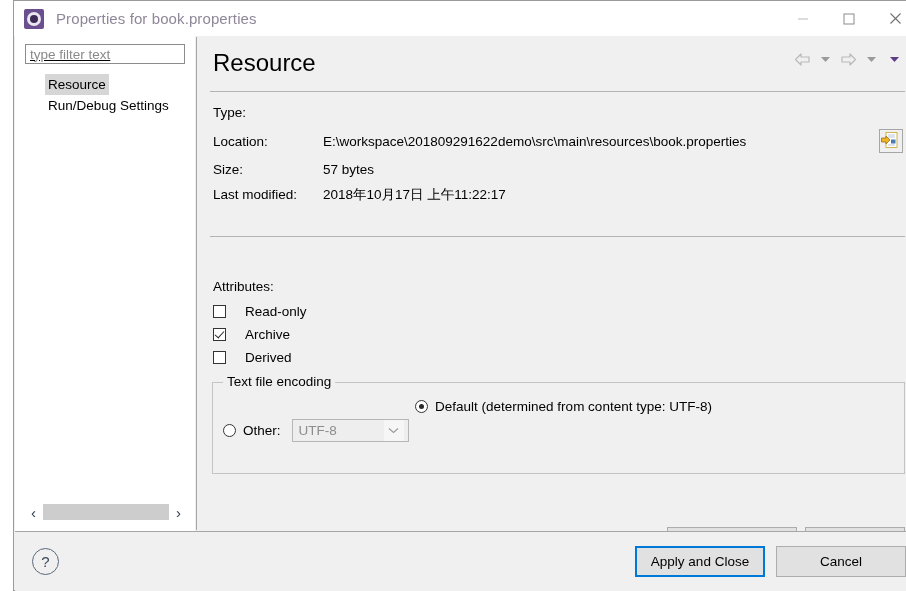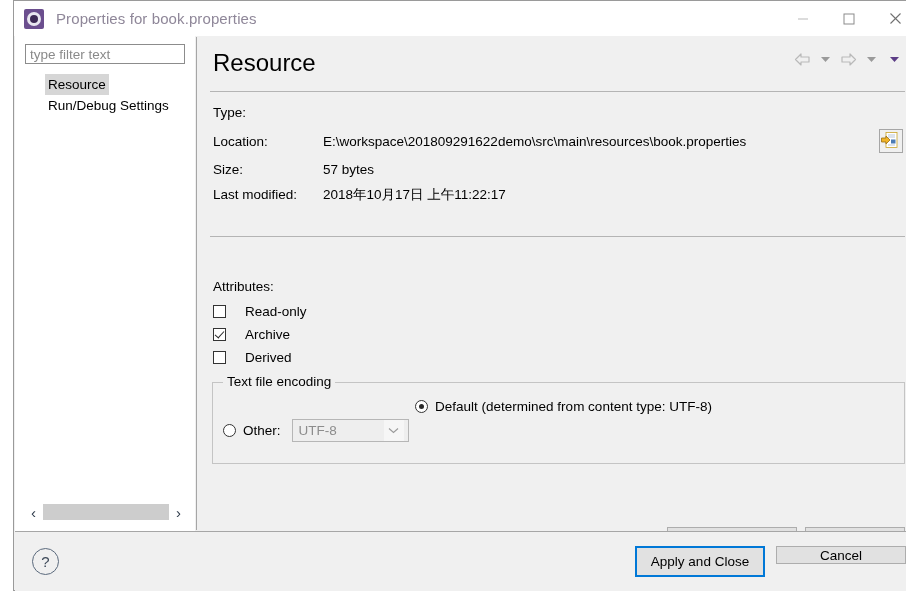--- a/index.html
+++ b/index.html
@@ -93,20 +93,21 @@
     width: 160px;
     height: 20px;
     box-sizing: border-box;
     border: 1px solid #8c8c8c;
     background: #ffffff;
     font-family: "Liberation Sans", "DejaVu Sans", sans-serif;
     font-size: 13.5px;
     padding: 0 4px;
     color: #000;
     outline: none;
+    text-decoration: underline;
   }
   .filter-input::placeholder { color: #8a8a8a; opacity: 1; }
   .tree {
     position: absolute;
     left: 0; top: 38px;
     width: 180px;
   }
   .tree-item {
     height: 21px;
     line-height: 21px;
@@ -265,21 +266,21 @@
     border-width: 0 1.6px 1.6px 0;
     transform: rotate(42deg);
   }
 
   
   .groupbox {
     position: absolute;
     left: 15px;
     top: 345px;
     width: 693px;
-    height: 82px;
+    height: 92px;
     box-sizing: border-box;
     border: 1px solid #c4c4c4;
   }
   .groupbox-legend {
     position: absolute;
     left: 10px;
     top: -9px;
     background: #f0f0f0;
     padding: 0 4px;
     font-size: 13.5px;
@@ -392,21 +393,21 @@
   .btn.primary {
     width: 130px;
     padding: 0;
     height: 31px;
     border: 2px solid #0078d7;
     background: #e1e1e1;
   }
   .btn.cancel {
     width: 130px;
     padding: 0;
-    height: 18px;
+    height: 31px;
   }
 </style>
 </head>
 <body>
 
 <div class="window">
 
   <div class="titlebar">
     <div class="app-icon">
       <div class="cog-outer"></div>

